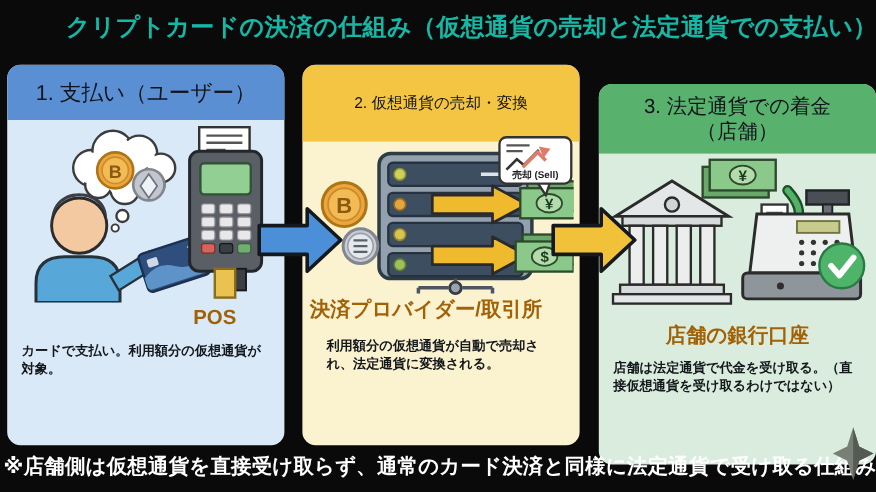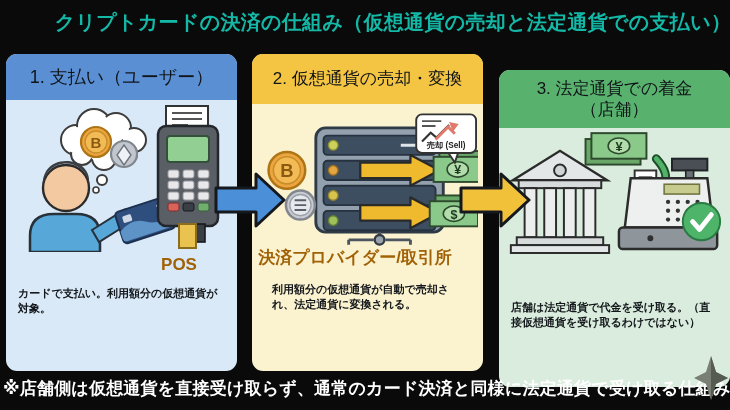--- a/index.html
+++ b/index.html
@@ -8,21 +8,21 @@
   #screen{position:absolute;inset:0;width:730px;height:410px;background:#0a0a0a;}
   .title{position:absolute;top:9px;left:0;width:730px;text-align:center;color:#14b8a6;
          font-size:20px;font-weight:bold;letter-spacing:.3px;white-space:nowrap;padding-left:28px;}
   .panel{position:absolute;top:54px;height:317px;border-radius:11px;overflow:hidden;}
   #panel1{left:6px;width:231px;background:#d9e9f7;}
   #panel2{left:252px;width:231px;background:#fbf2d0;}
   #panel3{left:499px;width:231px;background:#daecdd;margin-top:16px;}
   .panel-header{display:flex;flex-direction:column;justify-content:center;align-items:center;
                 text-align:center;font-weight:normal;color:#101418;line-height:1.25;}
   #panel1 .panel-header{background:#5a90d3;height:46px;font-size:18px;}
-  #panel2 .panel-header{background:#f4c542;height:50px;font-size:17px;}
+  #panel2 .panel-header{background:#f4c542;height:64px;font-size:13px;}
   #panel3 .panel-header{background:#58b26e;height:58px;font-size:17px;}
   .illo{position:absolute;left:4px;}
   .panel-caption{position:absolute;font-weight:bold;font-size:17px;color:#a16207;text-align:center;}
   #panel1 .panel-caption{left:118px;width:110px;top:201px;}
   #panel2 .panel-caption{left:0;width:206px;top:192px;}
   #panel3 .panel-caption{left:0;width:231px;top:198px;}
   .panel-desc{position:absolute;left:0;padding:0 12px;font-weight:bold;font-size:11px;
               line-height:1.4;color:#14181c;}
   #panel1 .panel-desc{top:232px;}
   #panel2 .panel-desc{top:228px;padding-left:20px;}
@@ -245,20 +245,21 @@
         </g>
         <rect x="118" y="98" width="100" height="22" rx="4" fill="#8e959b" stroke="#2b2b2b" stroke-width="2.5"></rect>
         <circle cx="150" cy="109" r="3" fill="#2f2f2f"></circle>
       </g>
 
       <g>
         <circle cx="202" cy="92" r="19" fill="#4db46a" stroke="#2a7a44" stroke-width="2"></circle>
         <path d="M193,92 l7,8 l12,-15" fill="none" stroke="#fff" stroke-width="5" stroke-linecap="round" stroke-linejoin="round"></path>
       </g>
     </svg>
+    <div class="panel-caption">店舗の銀行口座</div>
     <div class="panel-desc">店舗は法定通貨で代金を受け取る。（直接仮想通貨を受け取るわけではない）</div>
   </div>
 
   <svg class="step-arrow" id="arrow1" width="74" height="60" viewBox="0 0 74 60">
     <polygon points="2,18 42,18 42,4 70,30 42,56 42,42 2,42" fill="#4b8fd8" stroke="#15191e" stroke-width="3" stroke-linejoin="round"></polygon>
   </svg>
   <svg class="step-arrow" id="arrow2" width="74" height="60" viewBox="0 0 74 60">
     <polygon points="2,18 42,18 42,4 70,30 42,56 42,42 2,42" fill="#f2c13a" stroke="#15191e" stroke-width="3" stroke-linejoin="round"></polygon>
   </svg>
 

